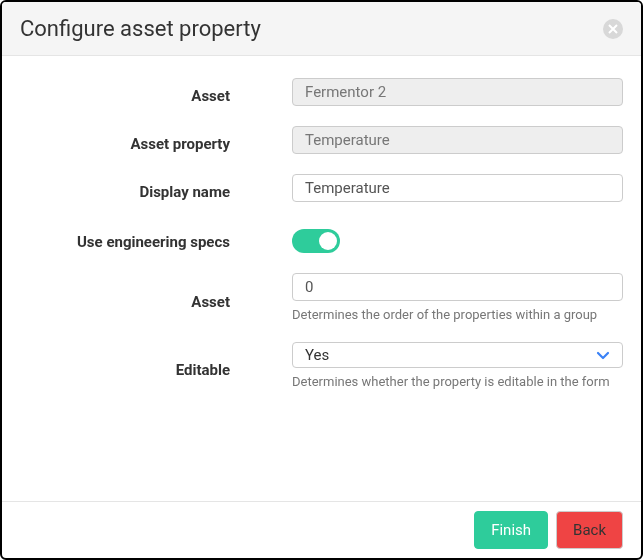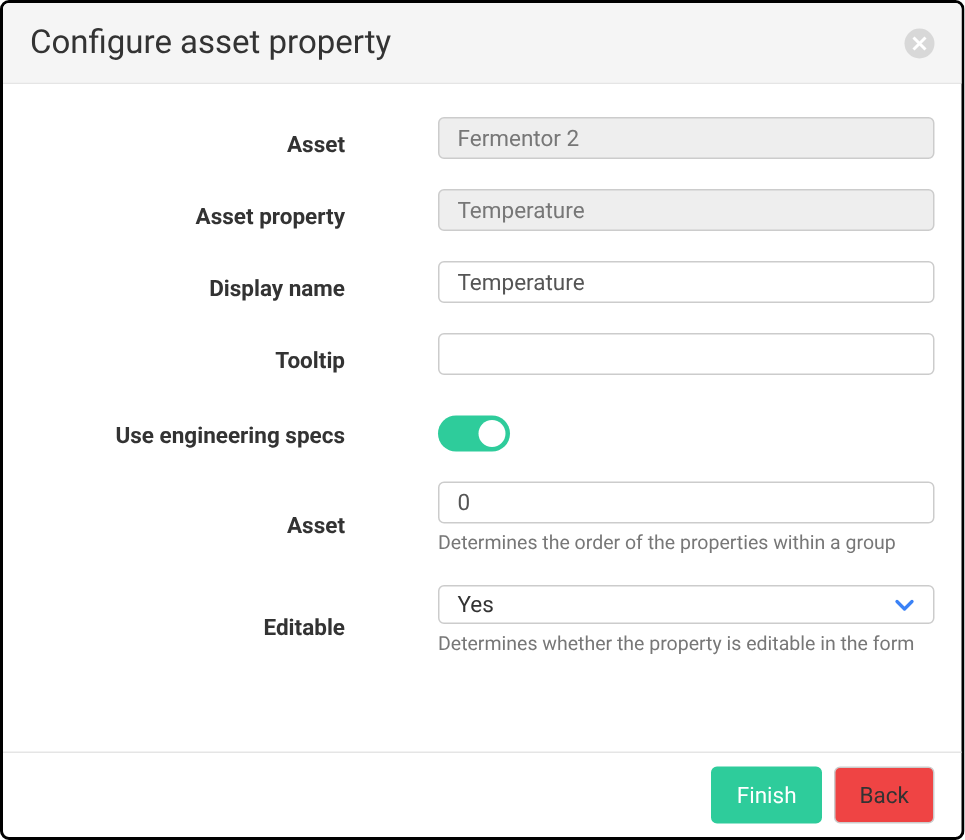--- a/index.html
+++ b/index.html
@@ -195,26 +195,20 @@
       </div>
     </div>
 
     <div class="form-row">
       <label class="form-label">Display name</label>
       <div class="form-control-wrap">
         <input class="form-input" type="text" value="Temperature" style="">
       </div>
     </div>
 
-    <div class="form-row">
-      <label class="form-label">Tooltip</label>
-      <div class="form-control-wrap">
-        <input class="form-input" type="text" value="" style="">
-      </div>
-    </div>
 
     <div class="form-row">
       <label class="form-label">Use engineering specs</label>
       <div class="form-control-wrap">
         <div class="toggle">
           <div class="toggle-knob"></div>
         </div>
       </div>
     </div>
 

